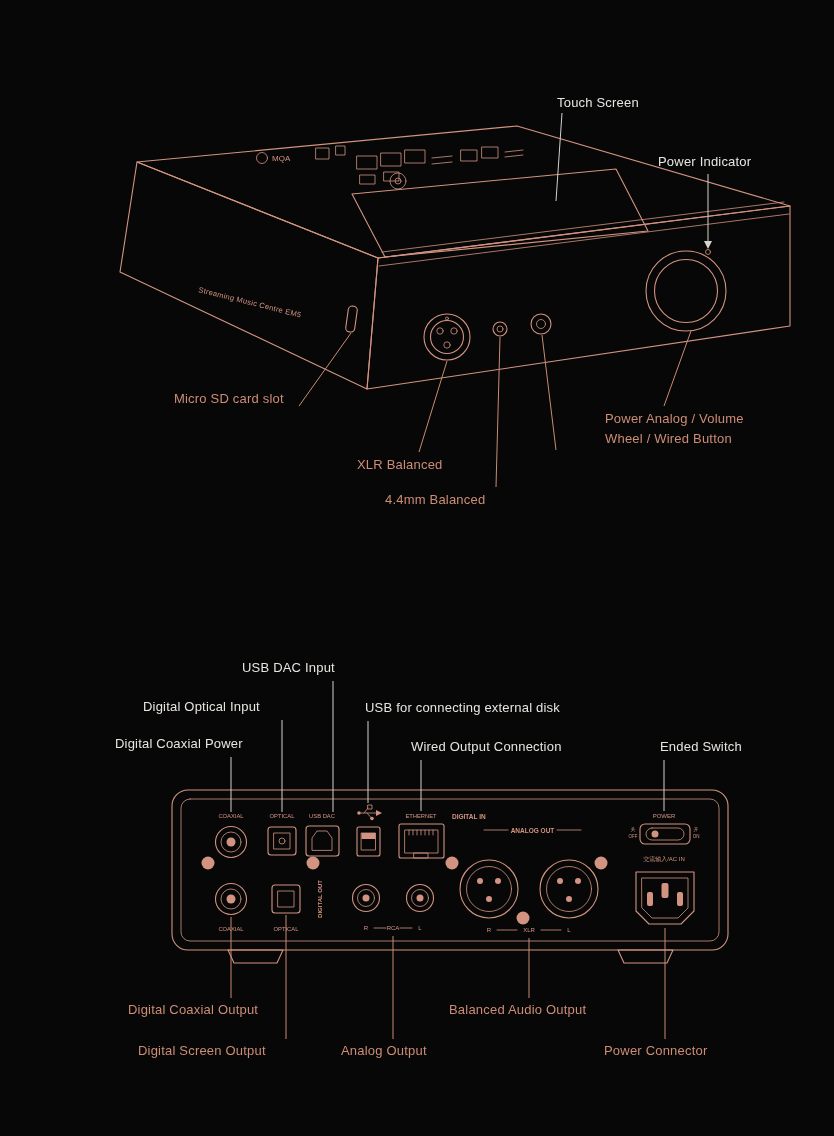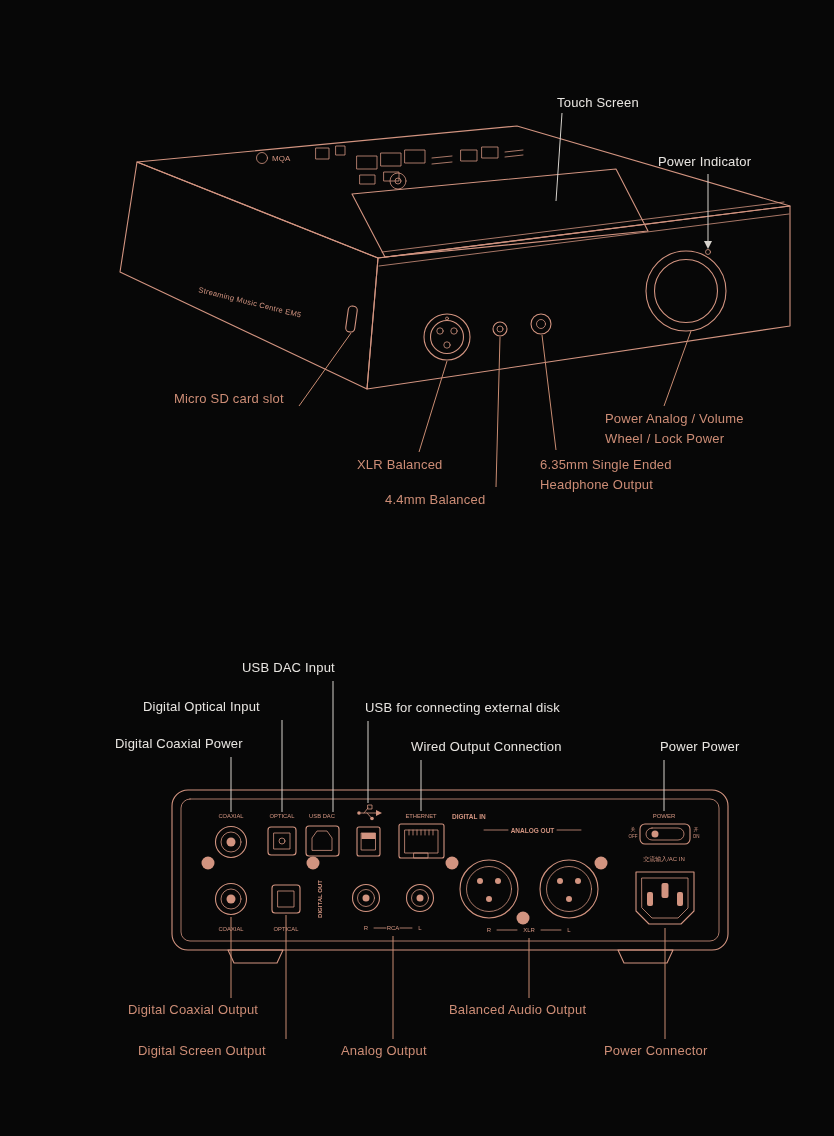--- a/index.html
+++ b/index.html
@@ -268,35 +268,31 @@
         <line class="leadA" x1="665" y1="928" x2="665" y2="1039"></line>
       </g>
     </g>
   </svg>
 
   <div class="lbl light" style="left:557px;top:93px">Touch Screen</div>
   <div class="lbl light" style="left:658px;top:152px">Power Indicator</div>
   <div class="lbl accent" style="left:174px;top:389px">Micro SD card slot</div>
   <div class="lbl accent" style="left:357px;top:455px">XLR Balanced</div>
   <div class="lbl accent" style="left:385px;top:490px">4.4mm Balanced</div>
-  <div class="lbl accent" style="left:540px;top:455px">
-    <div>6.35mm Single Ended</div>
-    <div>Headphone Output</div>
-  </div>
   <div class="lbl accent" style="left:605px;top:409px">
     <div>Power Analog / Volume</div>
-    <div>Wheel / Lock Power</div>
+    <div>Wheel / Wired Button</div>
   </div>
 
   <div class="lbl light" style="left:242px;top:658px">USB DAC Input</div>
   <div class="lbl light" style="left:143px;top:697px">Digital Optical Input</div>
   <div class="lbl light" style="left:365px;top:698px">USB for connecting external disk</div>
   <div class="lbl light" style="left:115px;top:734px">Digital Coaxial Power</div>
   <div class="lbl light" style="left:411px;top:737px">Wired Output Connection</div>
-  <div class="lbl light" style="left:660px;top:737px">Power Power</div>
+  <div class="lbl light" style="left:660px;top:737px">Ended Switch</div>
 
   <div class="lbl accent" style="left:128px;top:1000px">Digital Coaxial Output</div>
   <div class="lbl accent" style="left:138px;top:1041px">Digital Screen Output</div>
   <div class="lbl accent" style="left:341px;top:1041px">Analog Output</div>
   <div class="lbl accent" style="left:449px;top:1000px">Balanced Audio Output</div>
   <div class="lbl accent" style="left:604px;top:1041px">Power Connector</div>
 
 </div>
 
 </body></html>

